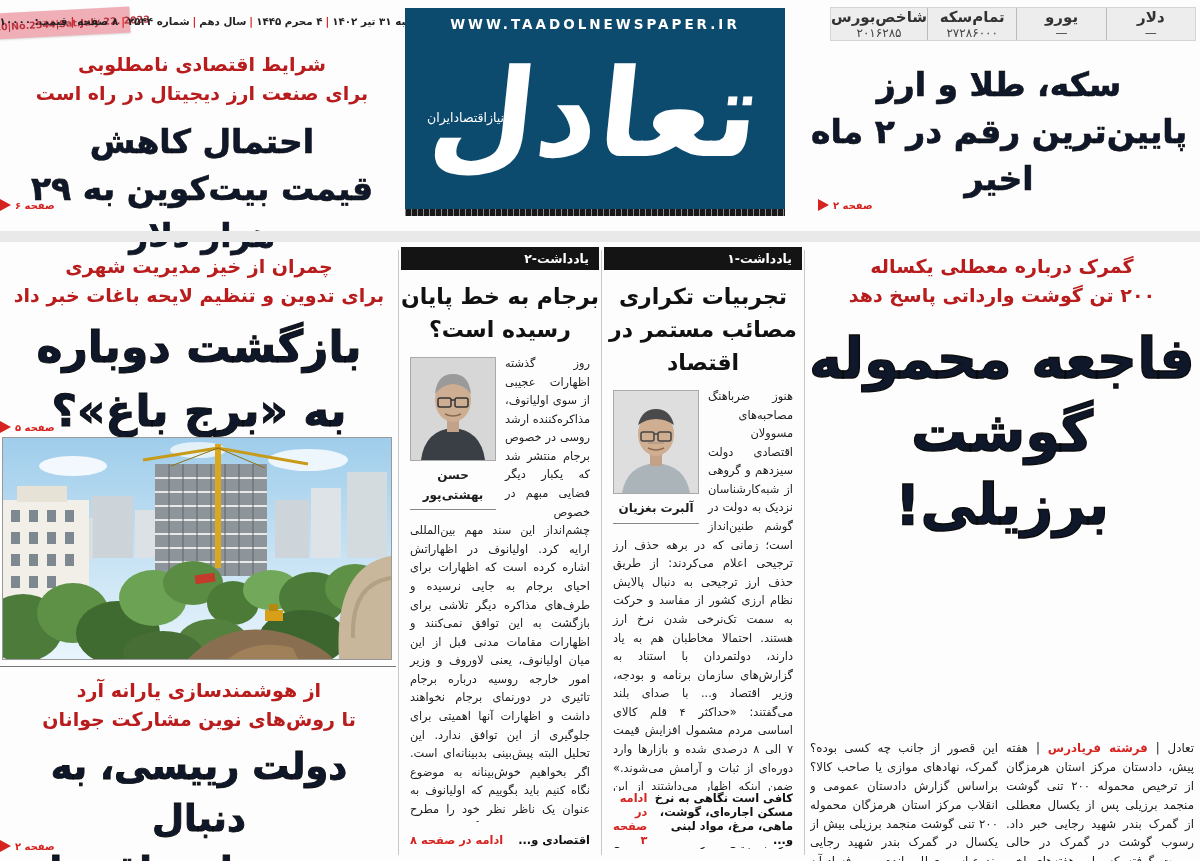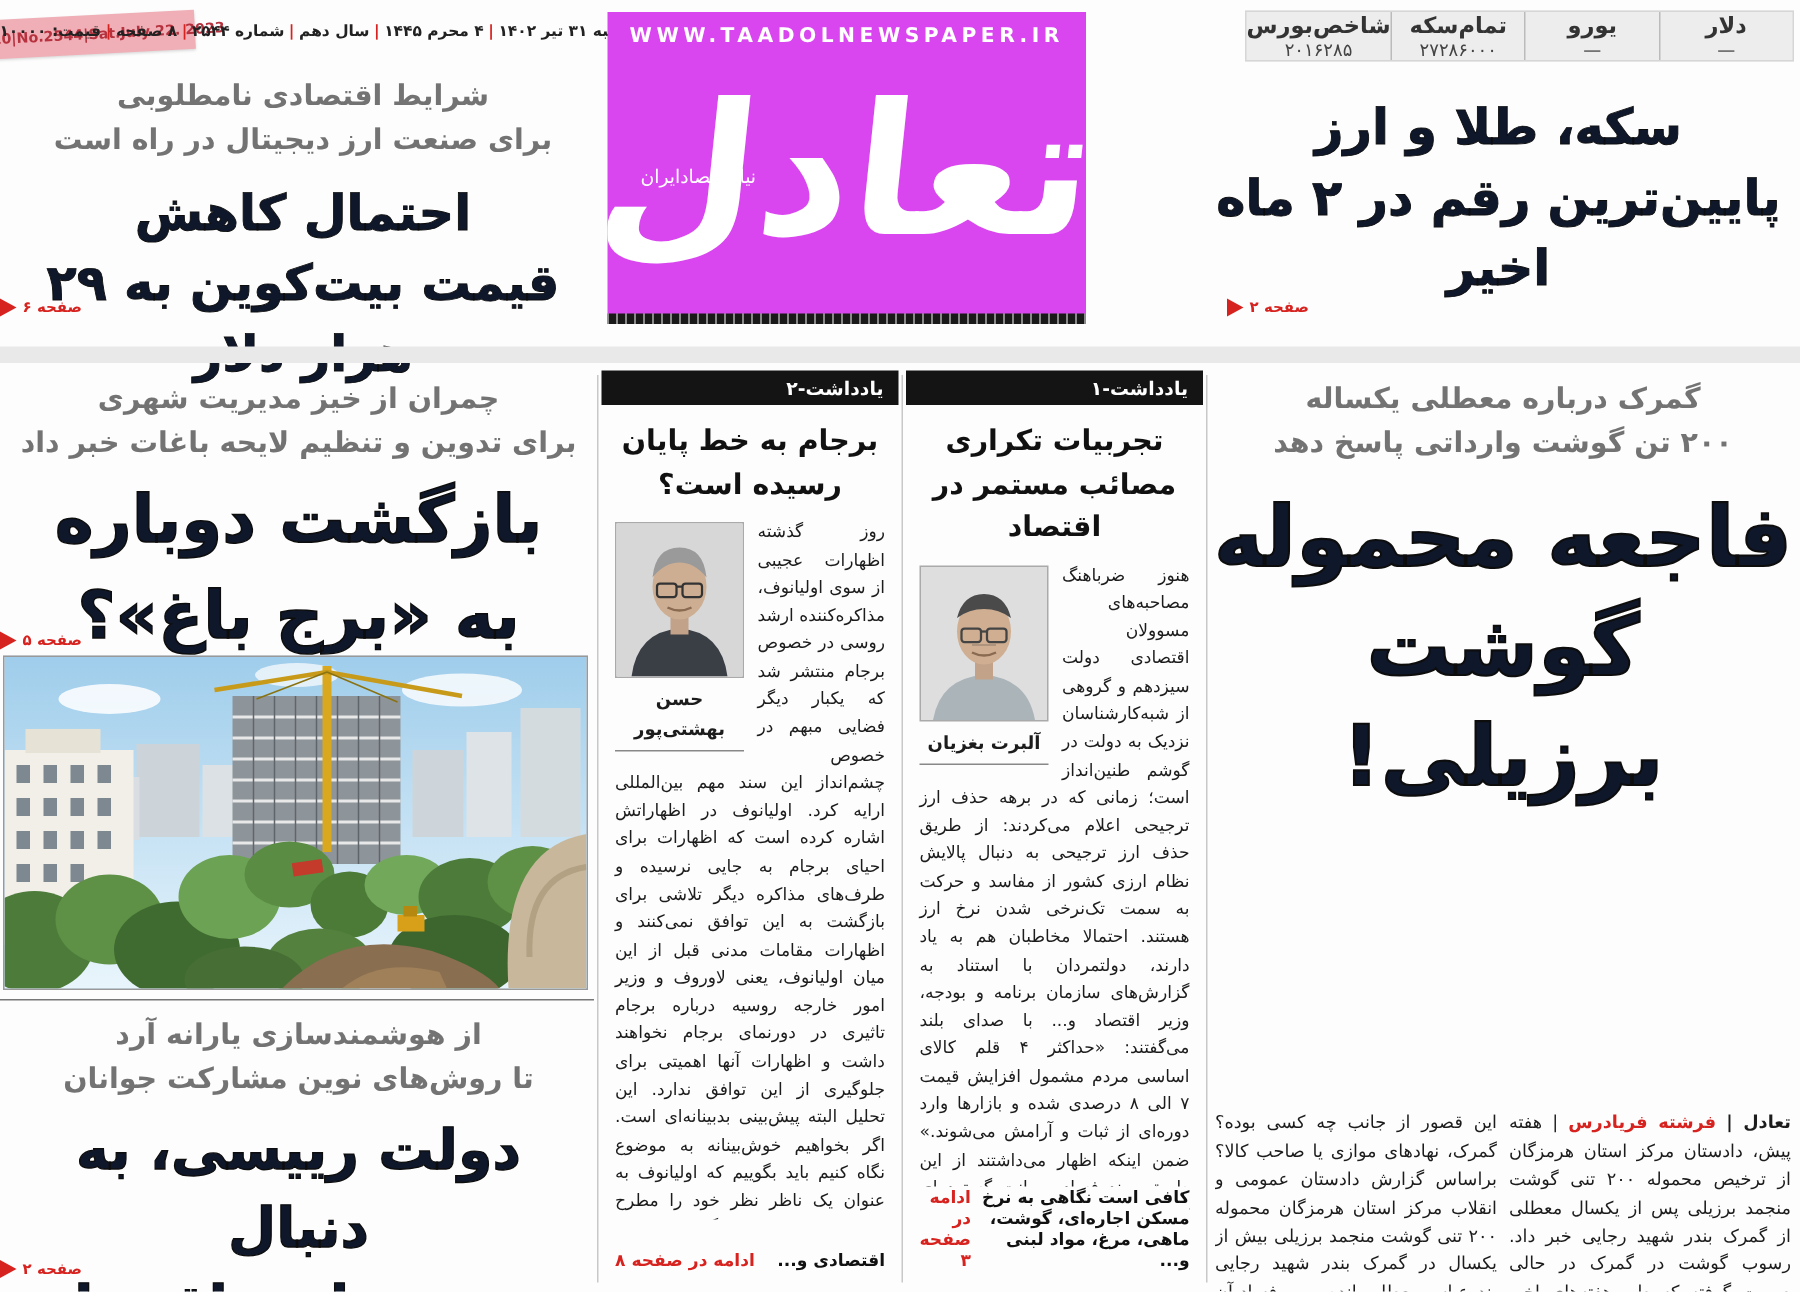--- a/index.html
+++ b/index.html
@@ -27,59 +27,59 @@
   }
   .ticker{
     flex:1;display:flex;flex-direction:column;align-items:center;justify-content:center;
     border-left:1px solid #bbb;direction:rtl;
   }
   .ticker:last-child{border-left:none;}
   .ticker .t-label{font-size:15px;font-weight:bold;color:#333;line-height:1.2;}
   .ticker .t-value{font-size:12px;color:#444;line-height:1.2;}
 
   
-  .logo-box{left:405px;top:8px;width:319px;height:208px;background:#d946ef;overflow:hidden;}
+  .logo-box{left:405px;top:8px;width:380px;height:208px;background:#0c4a6e;overflow:hidden;}
   .logo-site{
     position:absolute;top:8px;left:0;right:0;text-align:center;color:#fff;
     font-size:13.5px;font-weight:bold;letter-spacing:3px;white-space:nowrap;
   }
   .logo-word{
     position:absolute;top:18px;left:0;right:0;bottom:14px;display:flex;
     align-items:center;justify-content:center;color:#fff;
     font-size:122px;font-weight:bold;transform:skewX(-6deg);direction:rtl;
   }
   .logo-sub{position:absolute;left:22px;top:102px;color:#fff;font-size:12.5px;direction:rtl;}
   .logo-ruler{
     position:absolute;bottom:0;left:0;right:0;height:7px;
     background:repeating-linear-gradient(to right,#8a8a8a 0 1px,#191919 1px 6px);
   }
 
   
-  .kicker{font-size:19px;font-weight:bold;line-height:1.5;direction:rtl;text-align:center;color:#737373;}
+  .kicker{font-size:19px;font-weight:bold;line-height:1.5;direction:rtl;text-align:center;color:#b91c1c;}
   .headline{font-weight:bold;direction:rtl;text-align:center;color:#0f172a;}
   .h-top{font-size:33px;line-height:1.42;-webkit-text-stroke:.6px #0d0d0d;}
   .h-left{font-size:44px;line-height:1.45;-webkit-text-stroke:1px #0d0d0d;}
   .h-lead{font-size:56px;line-height:1.3;-webkit-text-stroke:1.4px #0d0d0d;}
   .h-bottom{font-size:37px;line-height:1.4;-webkit-text-stroke:.9px #0d0d0d;}
 
   .page-ref{display:flex;align-items:center;gap:4px;}
   .tri{width:0;height:0;border-top:6px solid transparent;border-bottom:6px solid transparent;border-left:11px solid #d7231f;}
   .page-ref span{color:#d7231f;font-size:10px;font-weight:bold;}
 
   
   .gray-band{left:0;top:231px;width:1200px;height:11px;background:#e9e9e9;}
   .vline{width:1px;background:#c8c8c8;top:250px;height:605px;}
   .hline-left{left:0;top:666px;width:396px;border-top:1.5px solid #777;}
 
   
   .note-header{
     height:23px;background:#141414;color:#fff;display:flex;align-items:center;
     justify-content:flex-start;direction:rtl;padding:0 10px;font-size:12.5px;font-weight:bold;
   }
-  .note-title{font-size:19px;font-weight:bold;line-height:1.5;direction:rtl;text-align:center;margin:10px 0 8px;}
+  .note-title{font-size:22px;font-weight:bold;line-height:1.5;direction:rtl;text-align:center;margin:10px 0 8px;}
   .note-body{
     padding:0 9px;font-size:11.4px;line-height:1.63;text-align:justify;direction:rtl;
     height:468px;overflow:hidden;color:#1c1c1c;
   }
   .author-box{float:left;width:86px;margin:3px 9px 2px 0;}
   .author-photo{width:84px;height:102px;border:1px solid #aaa;display:block;}
   .author-name{text-align:center;font-weight:bold;font-size:12px;padding:5px 0 4px;border-bottom:1.5px solid #888;direction:rtl;}
   .note-footer{
     position:absolute;bottom:8px;right:9px;left:9px;display:flex;justify-content:space-between;
     direction:rtl;font-size:11.4px;font-weight:bold;background:#fdfdfd;
@@ -357,21 +357,21 @@
   <div class="kicker">
     <div>گمرک درباره معطلی یکساله</div>
     <div>۲۰۰ تن گوشت وارداتی پاسخ دهد</div>
   </div>
   <div class="headline h-lead" style="margin-top:14px;">
     <div>فاجعه محموله</div>
     <div>گوشت برزیلی!</div>
   </div>
 
   <div class="lead-col" style="right:4px;">
-    <span style="font-weight:bold;">تعادل |</span>
+    <span style="font-weight:normal;">تعادل |</span>
     <span class="byline-red">فرشته فریادرس</span>
     <span>| هفته پیش، دادستان مرکز استان هرمزگان از ترخیص محموله ۲۰۰ تنی گوشت منجمد برزیلی پس از یکسال معطلی از گمرک بندر شهید رجایی خبر داد. رسوب گوشت در گمرک در حالی صورت گرفته که طی هفته‌های اخیر قیمت گوشت قرمز در بازار، به شکلی عجیب افزایش یافته و از مرز ۴۰۰ هزار تومان هم عبور کرده، از آنسو، وعده‌های مسوولان مبنی بر کنترل بازار از طریق افزایش عرضه هم تاکنون نتوانسته به کنترل این بازار کمک کند. این معطلی یکساله در حالی است که براساس مصوبات لازم‌الاجرا از سوی ستاد تنظیم بازار و گمرک که در سال ۹۸ تدوین شده، کالاهای اساسی مثل گوشت باید بدون فوت وقت ترخیص شوند. سال گذشته هم هیات وزیران با هدف مدیریت واردات کالا، جلوگیری از رسوب کالا و تبعات اقتصادی و اجتماعی آن، لایحه پیشنهادی پیشگیری و مقابله با رسوب کالاها در مبادی ورودی کشور را به تصویب رساند. حال جای ابهام و سوال است که چرا با وجود چنین مصوباتی، باید محموله ۲۰۰ تنی گوشت وارداتی از برزیل یکسال در گمرک معطل بماند تا به مرز فساد برسد؟ مسوولان و نهادهای ذی‌ربط هم باید پاسخگوی این موضوع باشند و مشخص شود که</span>
   </div>
 
   <div class="lead-col" style="left:4px;">
     <span>این قصور از جانب چه کسی بوده؟ گمرک، نهادهای موازی یا صاحب کالا؟ براساس گزارش دادستان عمومی و انقلاب مرکز استان هرمزگان محموله ۲۰۰ تنی گوشت منجمد برزیلی بیش از یکسال در گمرک بندر شهید رجایی بندرعباس معطل مانده و بیم فساد آن می‌رفته با ورود دستگاه قضایی استان هرمزگان تعیین تکلیف شد. به گفته علیرضا احمدی‌منش دستورات لازم برای تسریع در امر ترخیص و بارگیری آن صادر شده و براساس برنامه‌ریزی صورت گرفته، مقرر شده تا محموله مذکور مطابق تاییدیه و دستورالعمل ابلاغی از سوی سازمان دامپزشکی کل کشور در واحدهای تولیدی گوشت حرارت‌دیده مورد استفاده قرار گیرد. در این رابطه دبیر فدراسیون صنایع غذایی، با تاکید بر اینکه کارخانه‌ها و برندهای معتبر استانداردهای خارج از استانداردهای رایج در کشور را دارند، می‌گوید: به نظر می‌رسد سرپوش گذاشتن بر اشتباهی که در گمرک صورت گرفته باعث شده که این موضوع را مطرح کنند که این گوشت قرار است در صنعت مصرف شود. این در حالی است که صنعت هیچگاه از این گوشت استفاده نخواهد کرد و سازمان غذا و دارو و سازمان ملی استاندارد اجازه نخواهد</span>
   </div>
 
 </div>
 

